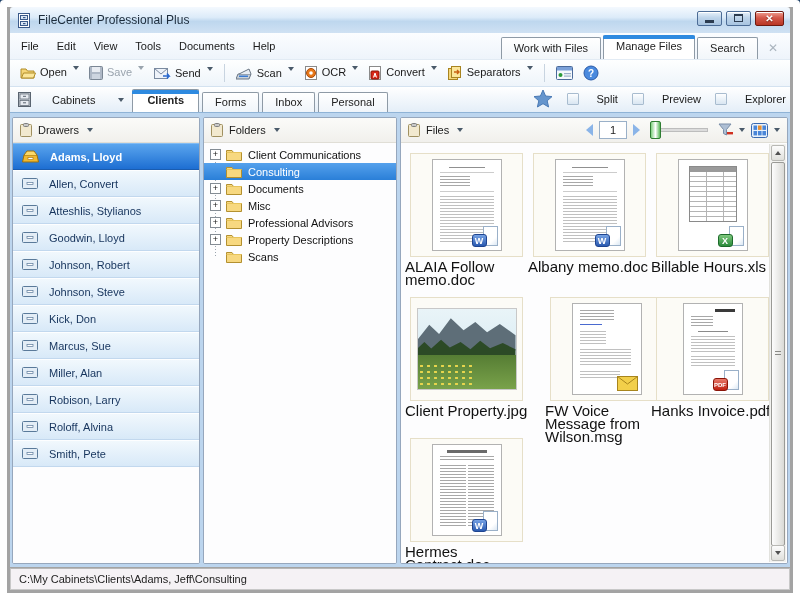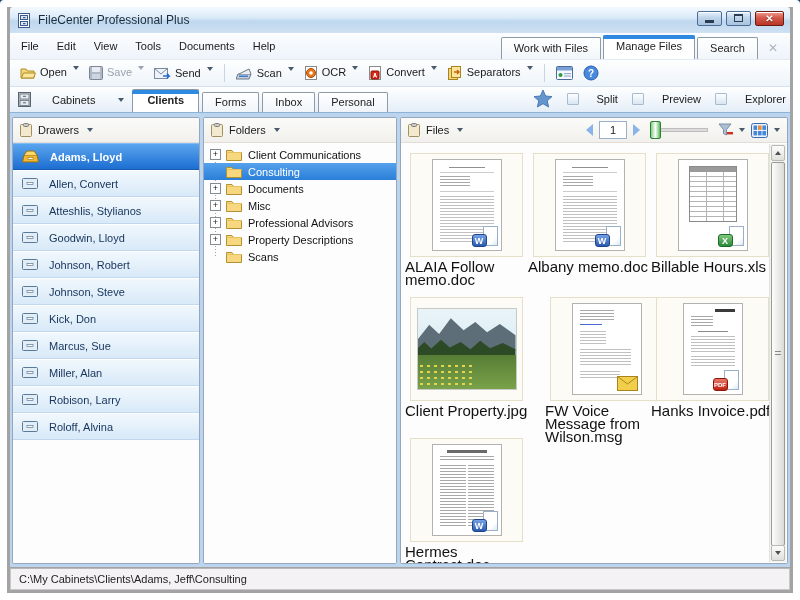--- a/index.html
+++ b/index.html
@@ -435,20 +435,27 @@
             <rect x="5" y="4.5" width="6" height="2" fill="#fff" stroke="#5a7a9a" stroke-width="0.7"></rect>
           </svg>
           <span>Robison, Larry</span>
         </div>
         <div class="drow">
           <svg width="16" height="11" viewBox="0 0 16 11">
             <rect x="0.5" y="0.5" width="15" height="10" rx="1" fill="#e3edf6" stroke="#5a7a9a"></rect>
             <rect x="5" y="4.5" width="6" height="2" fill="#fff" stroke="#5a7a9a" stroke-width="0.7"></rect>
           </svg>
           <span>Roloff, Alvina</span>
+        </div>
+        <div class="drow">
+          <svg width="16" height="11" viewBox="0 0 16 11">
+            <rect x="0.5" y="0.5" width="15" height="10" rx="1" fill="#e3edf6" stroke="#5a7a9a"></rect>
+            <rect x="5" y="4.5" width="6" height="2" fill="#fff" stroke="#5a7a9a" stroke-width="0.7"></rect>
+          </svg>
+          <span>Smith, Pete</span>
         </div>
       </div>
     </div>
 
     <div class="pane pane-folders">
       <div class="pane-header">
         <svg width="12" height="14" viewBox="0 0 12 14">
           <rect x="0.5" y="1.5" width="11" height="12" rx="1" fill="#f2e9cf" stroke="#a09060"></rect>
           <rect x="3.5" y="0.5" width="5" height="3" rx="1" fill="#c8c8c8" stroke="#808080"></rect>
         </svg>

